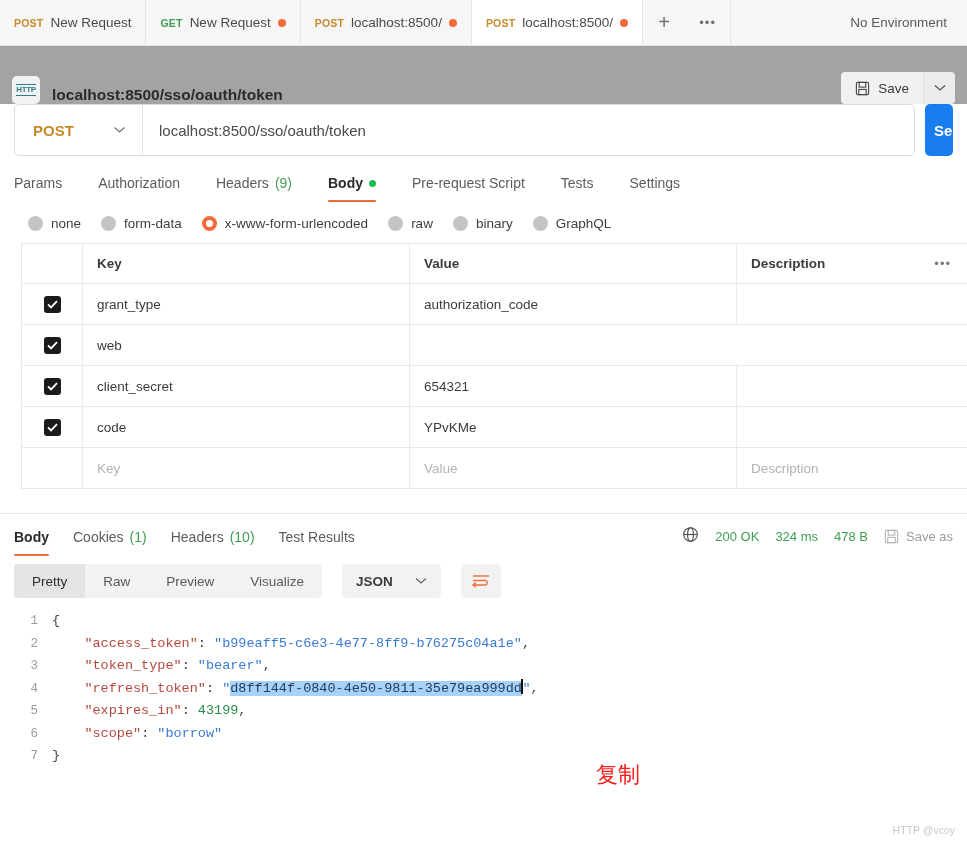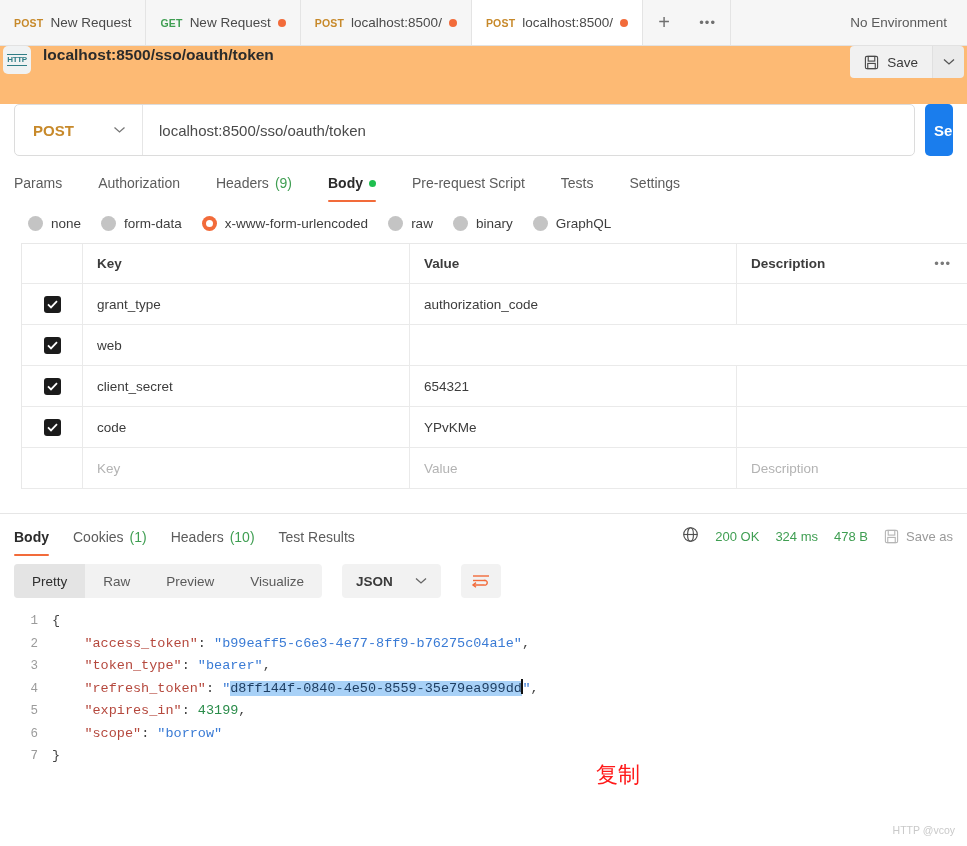--- a/index.html
+++ b/index.html
@@ -64,23 +64,23 @@
     padding: 0 20px;
     font-size: 13.5px;
     color: #5a5a5a;
     cursor: pointer;
   }
 
   
   .titlerow {
     height: 58px;
     display: flex;
-    align-items: flex-start;
-    padding: 0 3px;
-    background: #fdba74;
+    align-items: flex-end;
+    padding: 0 12px;
+    background: #a3a3a3;
   }
   .http-badge {
     width: 28px; height: 28px;
     border-radius: 5px;
     background: #f0f2f3;
     display: flex; align-items: center; justify-content: center;
     margin-right: 12px;
     flex: 0 0 auto;
   }
   .http-badge span {
@@ -666,21 +666,21 @@
     <div class="jline">
       <span class="lnum">2</span>
       <span class="jcode"><span class="jpunc">    </span><span class="jkey">"access_token"</span><span class="jpunc">: </span><span class="jstr">"b99eaff5-c6e3-4e77-8ff9-b76275c04a1e"</span><span class="jpunc">,</span></span>
     </div>
     <div class="jline">
       <span class="lnum">3</span>
       <span class="jcode"><span class="jpunc">    </span><span class="jkey">"token_type"</span><span class="jpunc">: </span><span class="jstr">"bearer"</span><span class="jpunc">,</span></span>
     </div>
     <div class="jline">
       <span class="lnum">4</span>
-      <span class="jcode"><span class="jpunc">    </span><span class="jkey">"refresh_token"</span><span class="jpunc">: </span><span class="jstr">"</span><span class="jstr sel-hl">d8ff144f-0840-4e50-8559-35e79ea999dd</span><span class="caret-bar"></span><span class="jstr">"</span><span class="jpunc">,</span></span>
+      <span class="jcode"><span class="jpunc">    </span><span class="jkey">"refresh_token"</span><span class="jpunc">: </span><span class="jstr">"</span><span class="jstr sel-hl">d8ff144f-0840-4e50-9811-35e79ea999dd</span><span class="caret-bar"></span><span class="jstr">"</span><span class="jpunc">,</span></span>
     </div>
     <div class="jline">
       <span class="lnum">5</span>
       <span class="jcode"><span class="jpunc">    </span><span class="jkey">"expires_in"</span><span class="jpunc">: </span><span class="jnum">43199</span><span class="jpunc">,</span></span>
     </div>
     <div class="jline">
       <span class="lnum">6</span>
       <span class="jcode"><span class="jpunc">    </span><span class="jkey">"scope"</span><span class="jpunc">: </span><span class="jstr">"borrow"</span></span>
     </div>
     <div class="jline">

